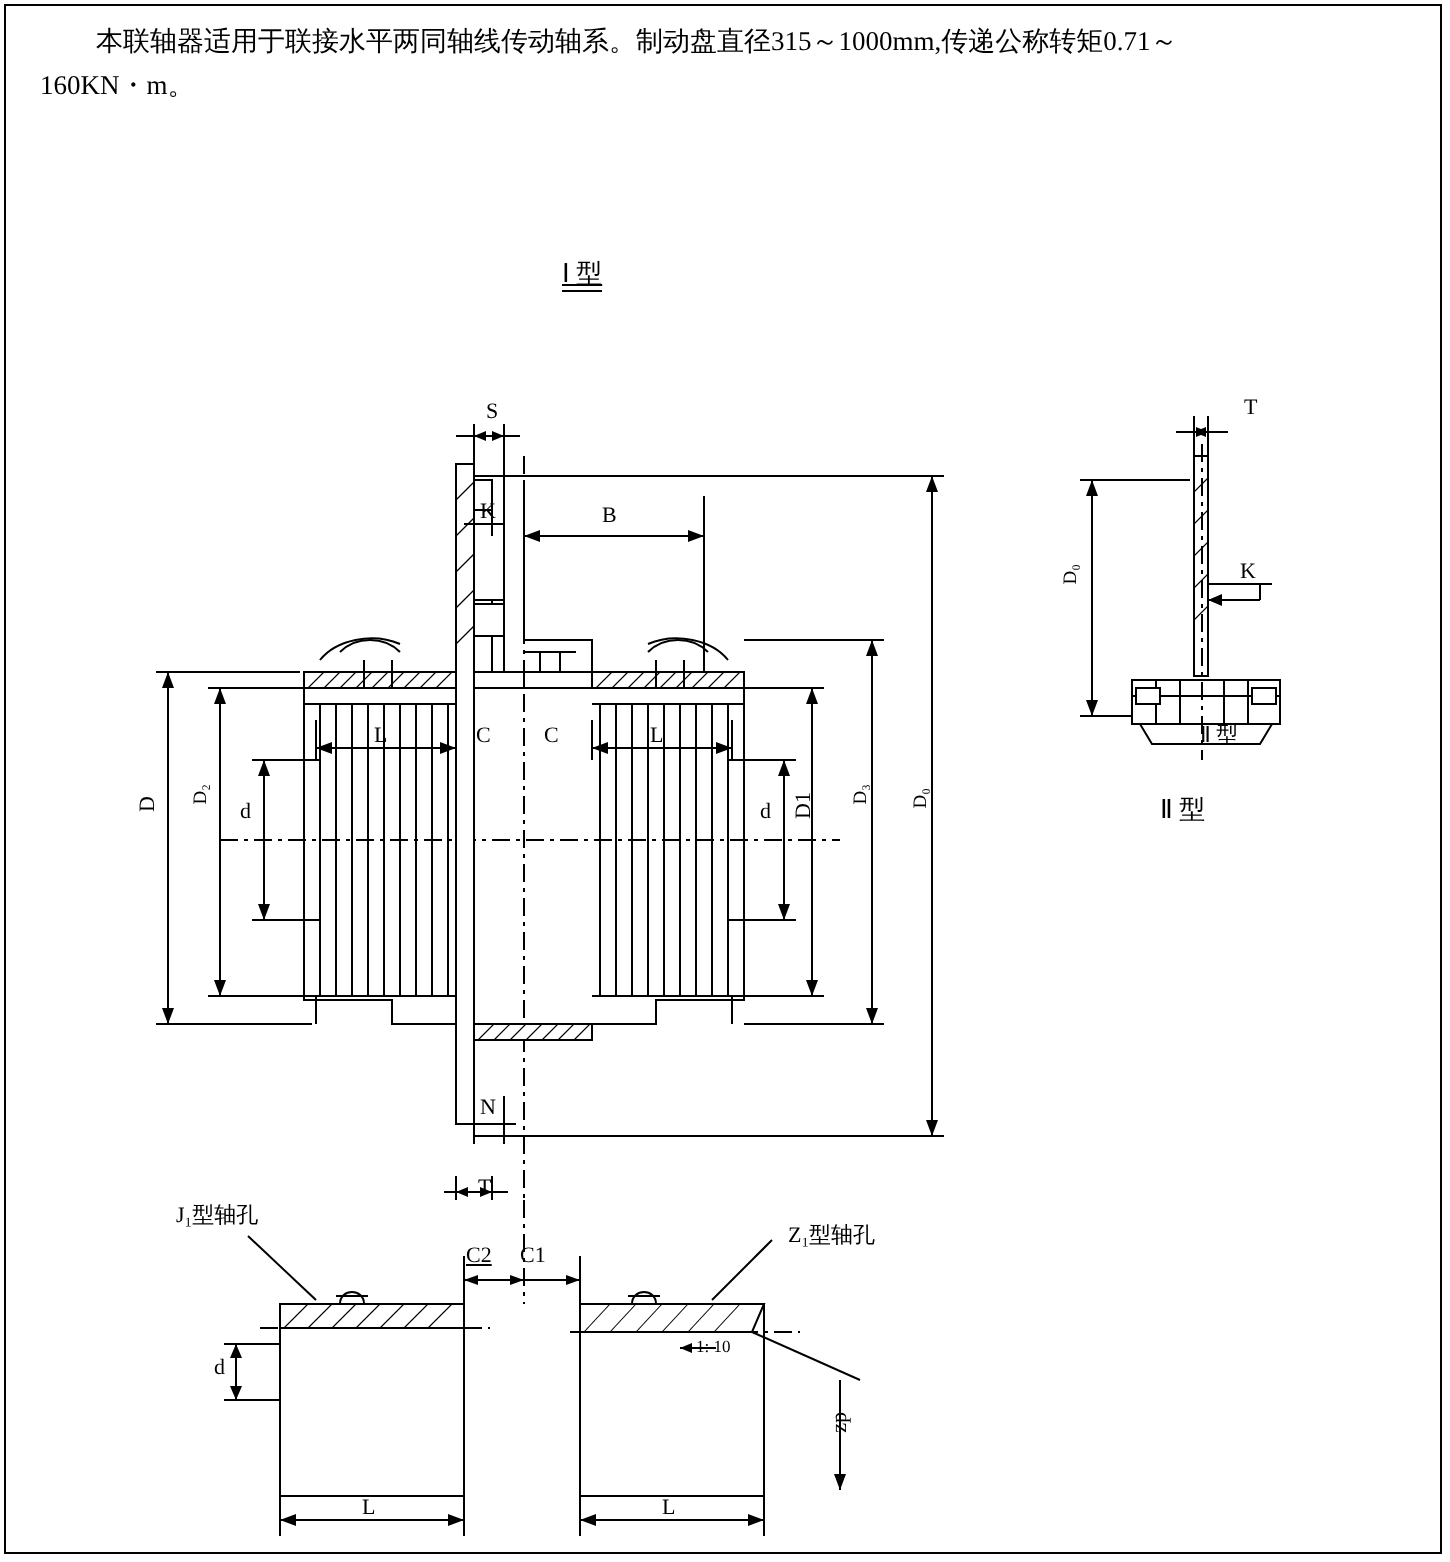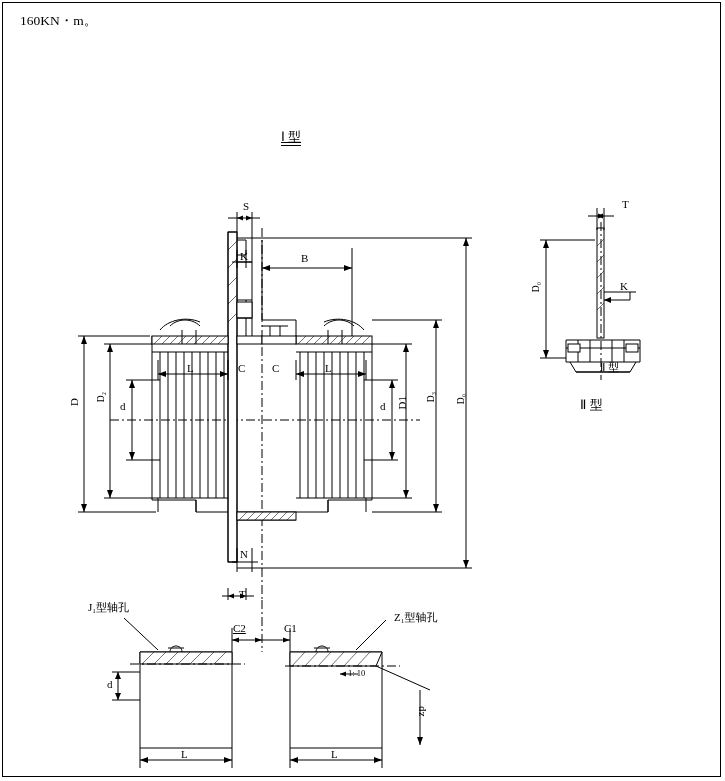--- a/index.html
+++ b/index.html
@@ -41,20 +41,21 @@
     transform:rotate(180deg);
   }
   svg{position:absolute;left:0;top:0;}
 </style>
 </head>
 <body>
 
 <div class="page-border"></div>
 
 <div class="desc">
+  <span class="indent">本联轴器适用于联接水平两同轴线传动轴系。制动盘直径315～1000mm,传递公称转矩0.71～</span>
   <span>160KN・m。</span>
 </div>
 
 <div class="title-I"><span class="u">Ⅰ 型</span></div>
 <div class="title-II"><span>Ⅱ 型</span></div>
 
 <svg width="725" height="781">
   <g stroke="#000" fill="none" stroke-width="1">
 
     <line x1="262" y1="228" x2="262" y2="600" stroke-dasharray="9,3,2,3"></line>
@@ -377,18 +378,18 @@
 <div class="label" style="left:239px;top:588px;">T</div>
 
 <div class="label" style="left:622px;top:198px;">T</div>
 <div class="label" style="left:620px;top:280px;">K</div>
 <div class="label vert small" style="left:531px;top:282px;">D₀</div>
 <div class="label" style="left:600px;top:360px;">Ⅱ 型</div>
 
 <div class="label" style="left:88px;top:600px;">J₁型轴孔</div>
 <div class="label" style="left:362px;top:610px;margin-left:32px;">Z₁型轴孔</div>
 <div class="label" style="left:233px;top:622px;text-decoration:underline;">C2</div>
-<div class="label" style="left:284px;top:622px;">C1</div>
+<div class="label" style="left:260px;top:622px;">C1</div>
 <div class="label" style="left:107px;top:678px;">d</div>
 <div class="label tiny" style="left:348px;top:668px;">1: 10</div>
 <div class="label vert" style="left:414px;top:706px;">zp</div>
 <div class="label" style="left:181px;top:748px;">L</div>
 <div class="label" style="left:331px;top:748px;">L</div>
 
 </body></html>

